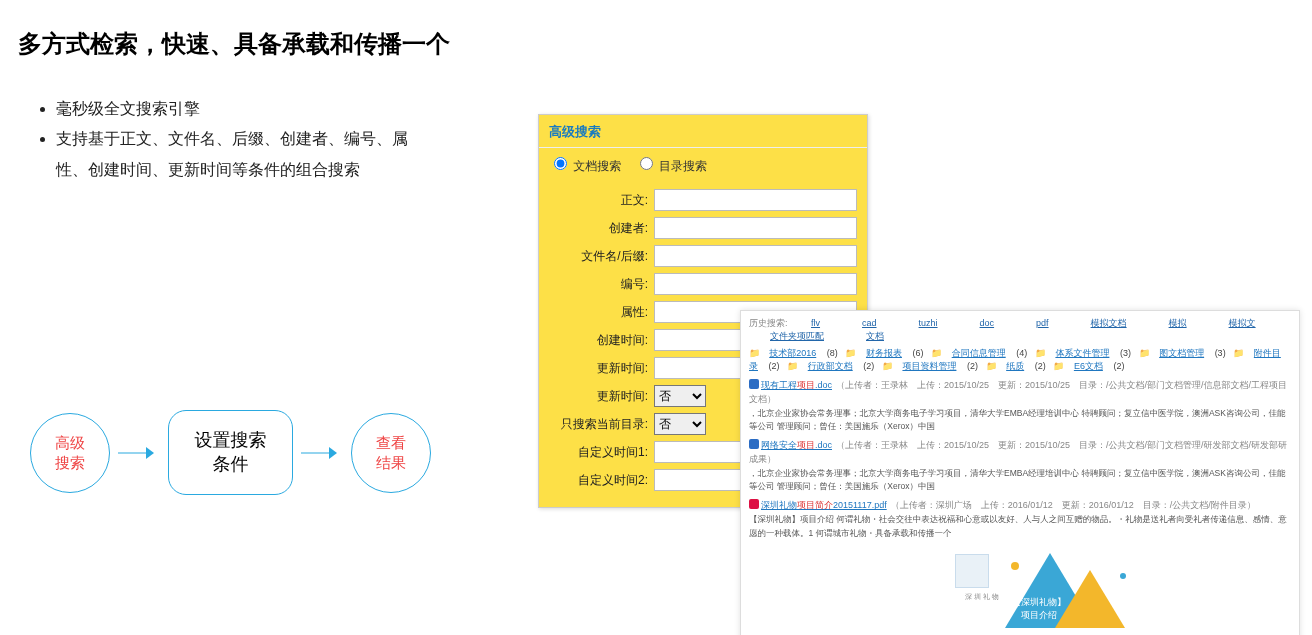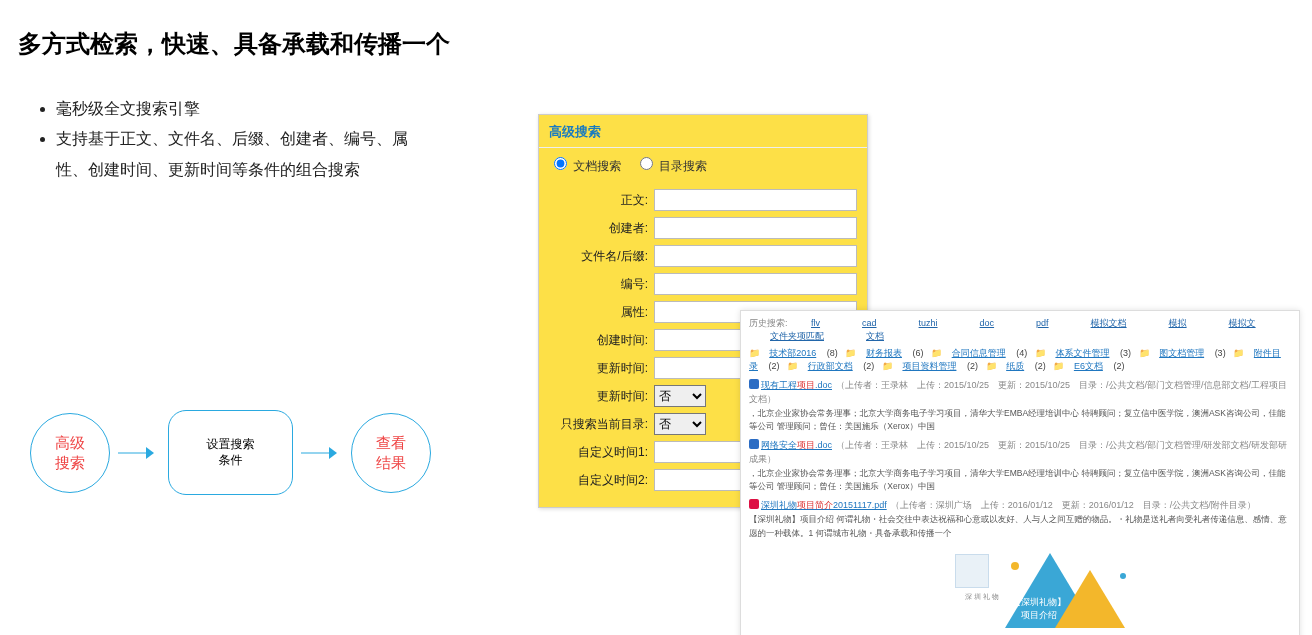--- a/index.html
+++ b/index.html
@@ -46,21 +46,21 @@
     font-size: 15px;
     line-height: 1.3;
     color: #ef4444;
   }
   .rrect {
     width: 125px; height: 85px;
     border: 1.5px solid #2aa9e0;
     border-radius: 18px;
     display: flex; align-items: center; justify-content: center;
     text-align: center;
-    font-size: 12px;
+    font-size: 18px;
     line-height: 1.3;
     color: #000;
   }
   .arrow {
     width: 50px; height: 20px;
     position: relative;
     margin: 0 4px;
   }
   .arrow::before {
     content: "";

